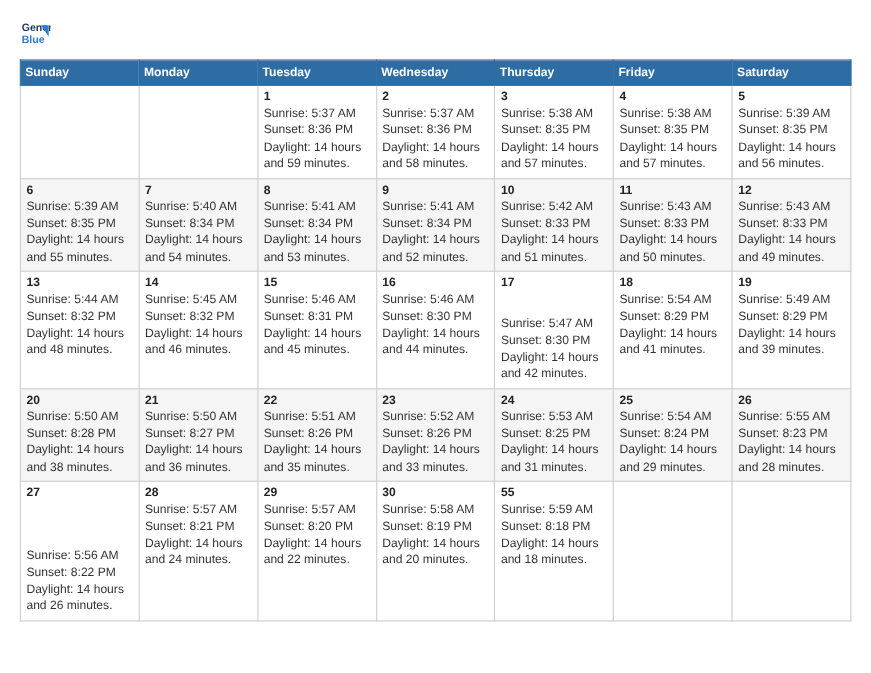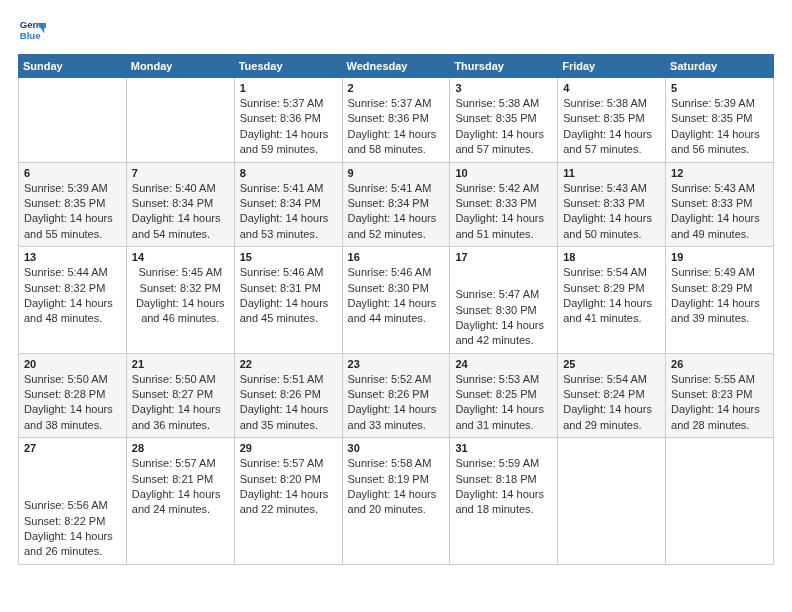--- a/index.html
+++ b/index.html
@@ -206,21 +206,21 @@
         <tr>
           <td>
             <span class="day-num">13</span>
             <div class="cell-text" style="white-space: pre-line;">Sunrise: 5:44 AM
 Sunset: 8:32 PM
 Daylight: 14 hours
 and 48 minutes.</div>
           </td>
           <td>
             <span class="day-num">14</span>
-            <div class="cell-text" style="white-space: pre-line; text-align: center;">Sunrise: 5:45 AM
+            <div class="cell-text" style="white-space: pre-line;">Sunrise: 5:45 AM
 Sunset: 8:32 PM
 Daylight: 14 hours
 and 46 minutes.</div>
           </td>
           <td>
             <span class="day-num">15</span>
             <div class="cell-text" style="white-space: pre-line;">Sunrise: 5:46 AM
 Sunset: 8:31 PM
 Daylight: 14 hours
 and 45 minutes.</div>
@@ -328,21 +328,21 @@
 and 22 minutes.</div>
           </td>
           <td>
             <span class="day-num">30</span>
             <div class="cell-text" style="white-space: pre-line;">Sunrise: 5:58 AM
 Sunset: 8:19 PM
 Daylight: 14 hours
 and 20 minutes.</div>
           </td>
           <td>
-            <span class="day-num">31</span>
+            <span class="day-num">55</span>
             <div class="cell-text" style="white-space: pre-line;">Sunrise: 5:59 AM
 Sunset: 8:18 PM
 Daylight: 14 hours
 and 18 minutes.</div>
           </td>
           <td></td>
           <td></td>
         </tr>
       </tbody>
   </table>

